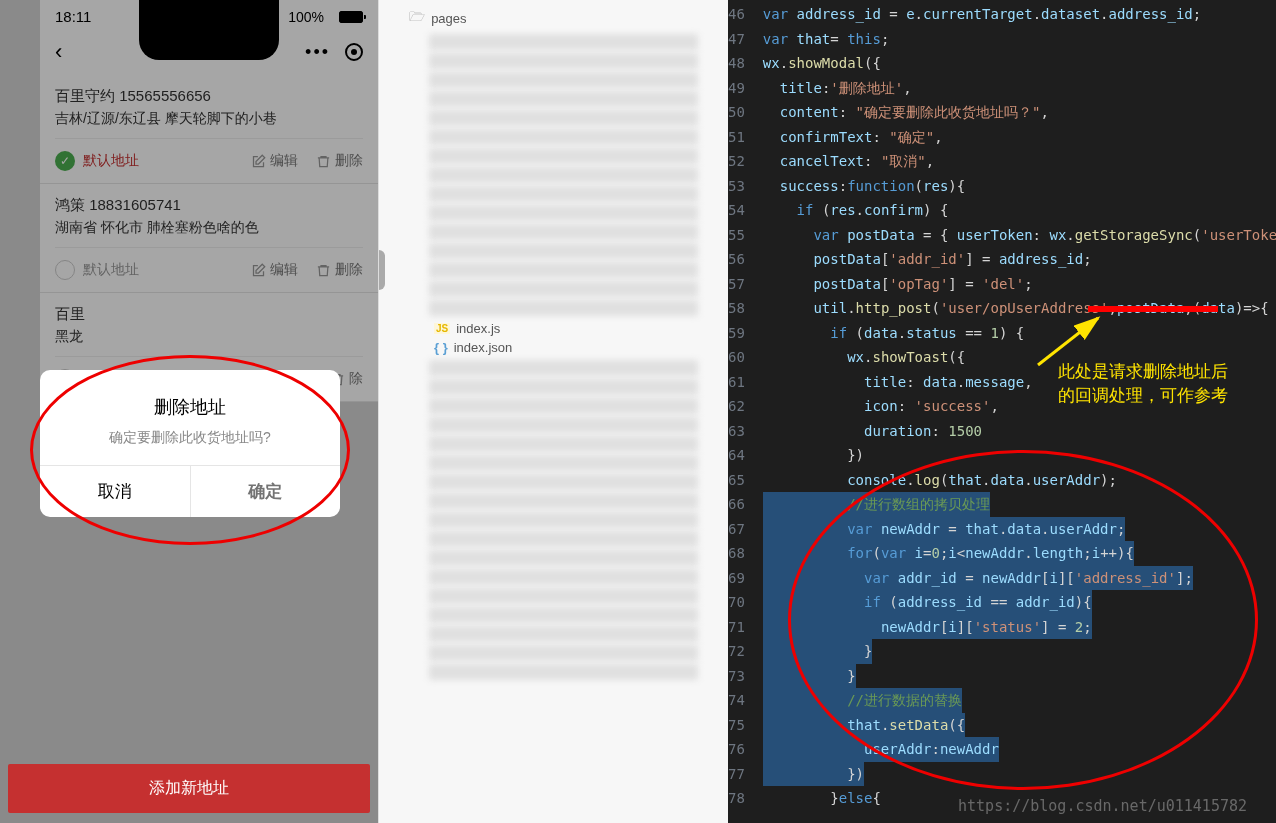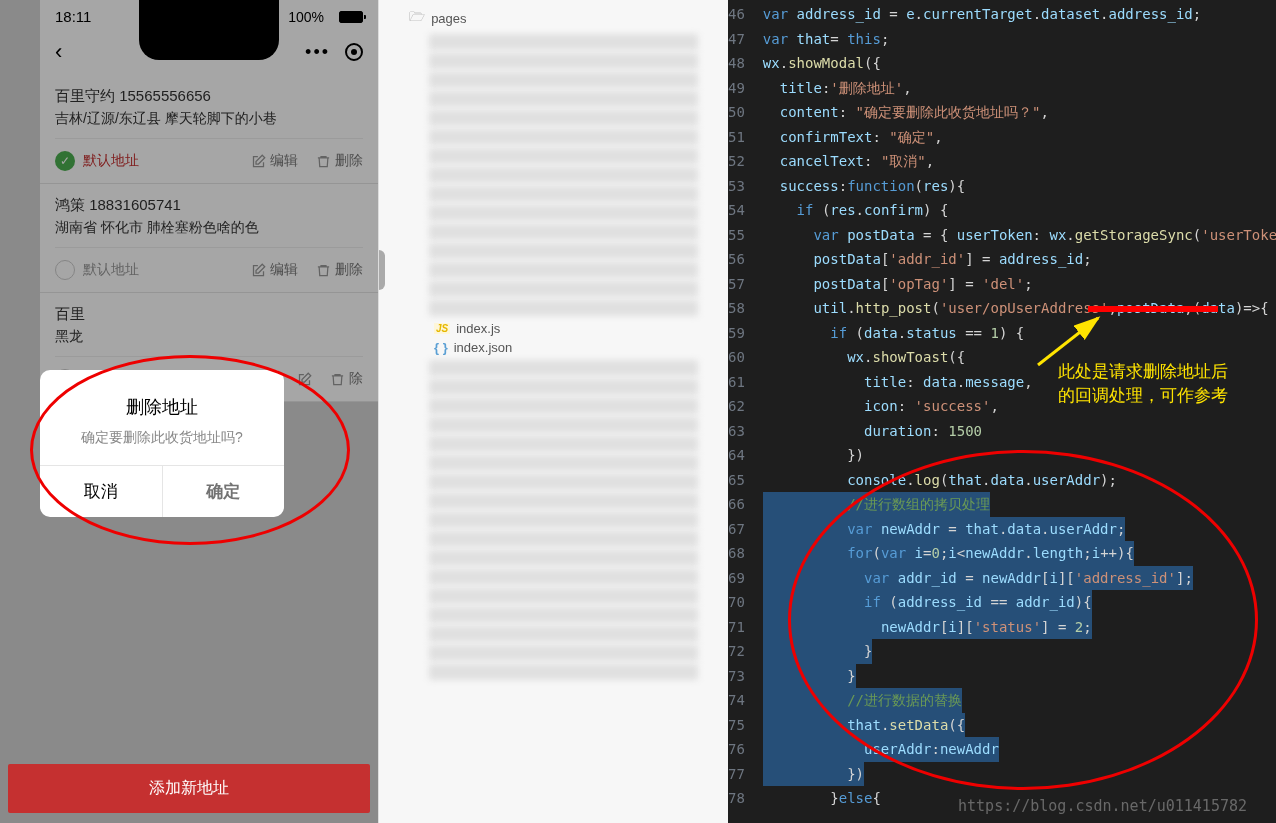--- a/index.html
+++ b/index.html
@@ -31,39 +31,39 @@
   .addr-actions { display: flex; justify-content: space-between; align-items: center; padding: 12px 0; border-top: 1px solid #eee; }
   .addr-default { display: flex; align-items: center; gap: 8px; font-size: 14px; cursor: pointer; }
   .radio-on { width: 20px; height: 20px; border-radius: 50%; background: #4caf50; display: flex; align-items: center; justify-content: center; color: #fff; font-size: 12px; }
   .radio-off { width: 20px; height: 20px; border-radius: 50%; border: 1px solid #ccc; }
   .addr-right { display: flex; gap: 18px; font-size: 14px; color: #777; }
   .addr-btn { display: flex; align-items: center; gap: 4px; cursor: pointer; }
   .addr-btn svg { width: 15px; height: 15px; }
 
   .dim-overlay { position: absolute; inset: 0; background: rgba(0,0,0,0.35); }
 
-  .modal-dialog { position: absolute; top: 370px; left: 40px; width: 244px; background: #fff; border-radius: 10px; overflow: hidden; }
+  .modal-dialog { position: absolute; top: 370px; left: 40px; width: 300px; background: #fff; border-radius: 10px; overflow: hidden; }
   .modal-body { padding: 25px 20px 18px; text-align: center; }
   .modal-title { font-size: 18px; color: #000; margin-bottom: 10px; }
   .modal-content { font-size: 14px; color: #888; }
   .modal-btns { display: flex; border-top: 1px solid #e5e5e5; align-items: flex-end; }
   .modal-btn { flex: 1; padding: 14px 0; text-align: center; font-size: 17px; cursor: pointer; }
   .modal-btn.cancel { color: #000; border-right: 1px solid #e5e5e5; }
   .modal-btn.confirm { color: #737373; font-weight: bold; }
 
   .add-btn { position: absolute; bottom: 10px; left: 8px; right: 8px; background: #c53030; color: #fff; text-align: center; padding: 14px 0; font-size: 16px; border-radius: 2px; cursor: pointer; }
 
   
   .red-ellipse { position: absolute; border: 3px solid #e00; border-radius: 50%; pointer-events: none; }
 
   
   .file-panel { width: 350px; background: #f7f7f7; border-left: 1px solid #ddd; padding-top: 5px; font-size: 13px; color: #555; overflow: hidden; flex-shrink: 0; }
   .file-row { display: flex; align-items: center; padding: 2px 10px 2px 30px; gap: 6px; cursor: pointer; }
   .file-icon-folder { color: #999; }
-  .file-icon-js { color: #e6b800; font-size: 10px; font-weight: bold; background: #fef6d8; padding: 0 2px; font-style: italic; }
+  .file-icon-js { color: #e6b800; font-size: 10px; font-weight: bold; background: #fef6d8; padding: 0 2px; }
   .file-icon-json { color: #5a9fd4; font-weight: bold; }
   .file-blur { background: #e0e0e0; margin: 3px 30px 3px 50px; height: 16px; filter: blur(3px); border-radius: 2px; }
 
   
   .code-panel { flex: 1; background: #1e1e1e; font-family: Consolas, monospace; font-size: 14px; display: flex; position: relative; overflow: hidden; }
   .gutter { width: 55px; text-align: right; padding: 2px 14px 2px 0; color: #6e7681; user-select: none; line-height: 24.5px; }
   .code-body { flex: 1; padding: 2px 0; line-height: 24.5px; color: #ccc; position: relative; }
   .code-line { white-space: pre; padding: 0 4px; }
   .hl { background: #264f78; display: inline-block; }
 

